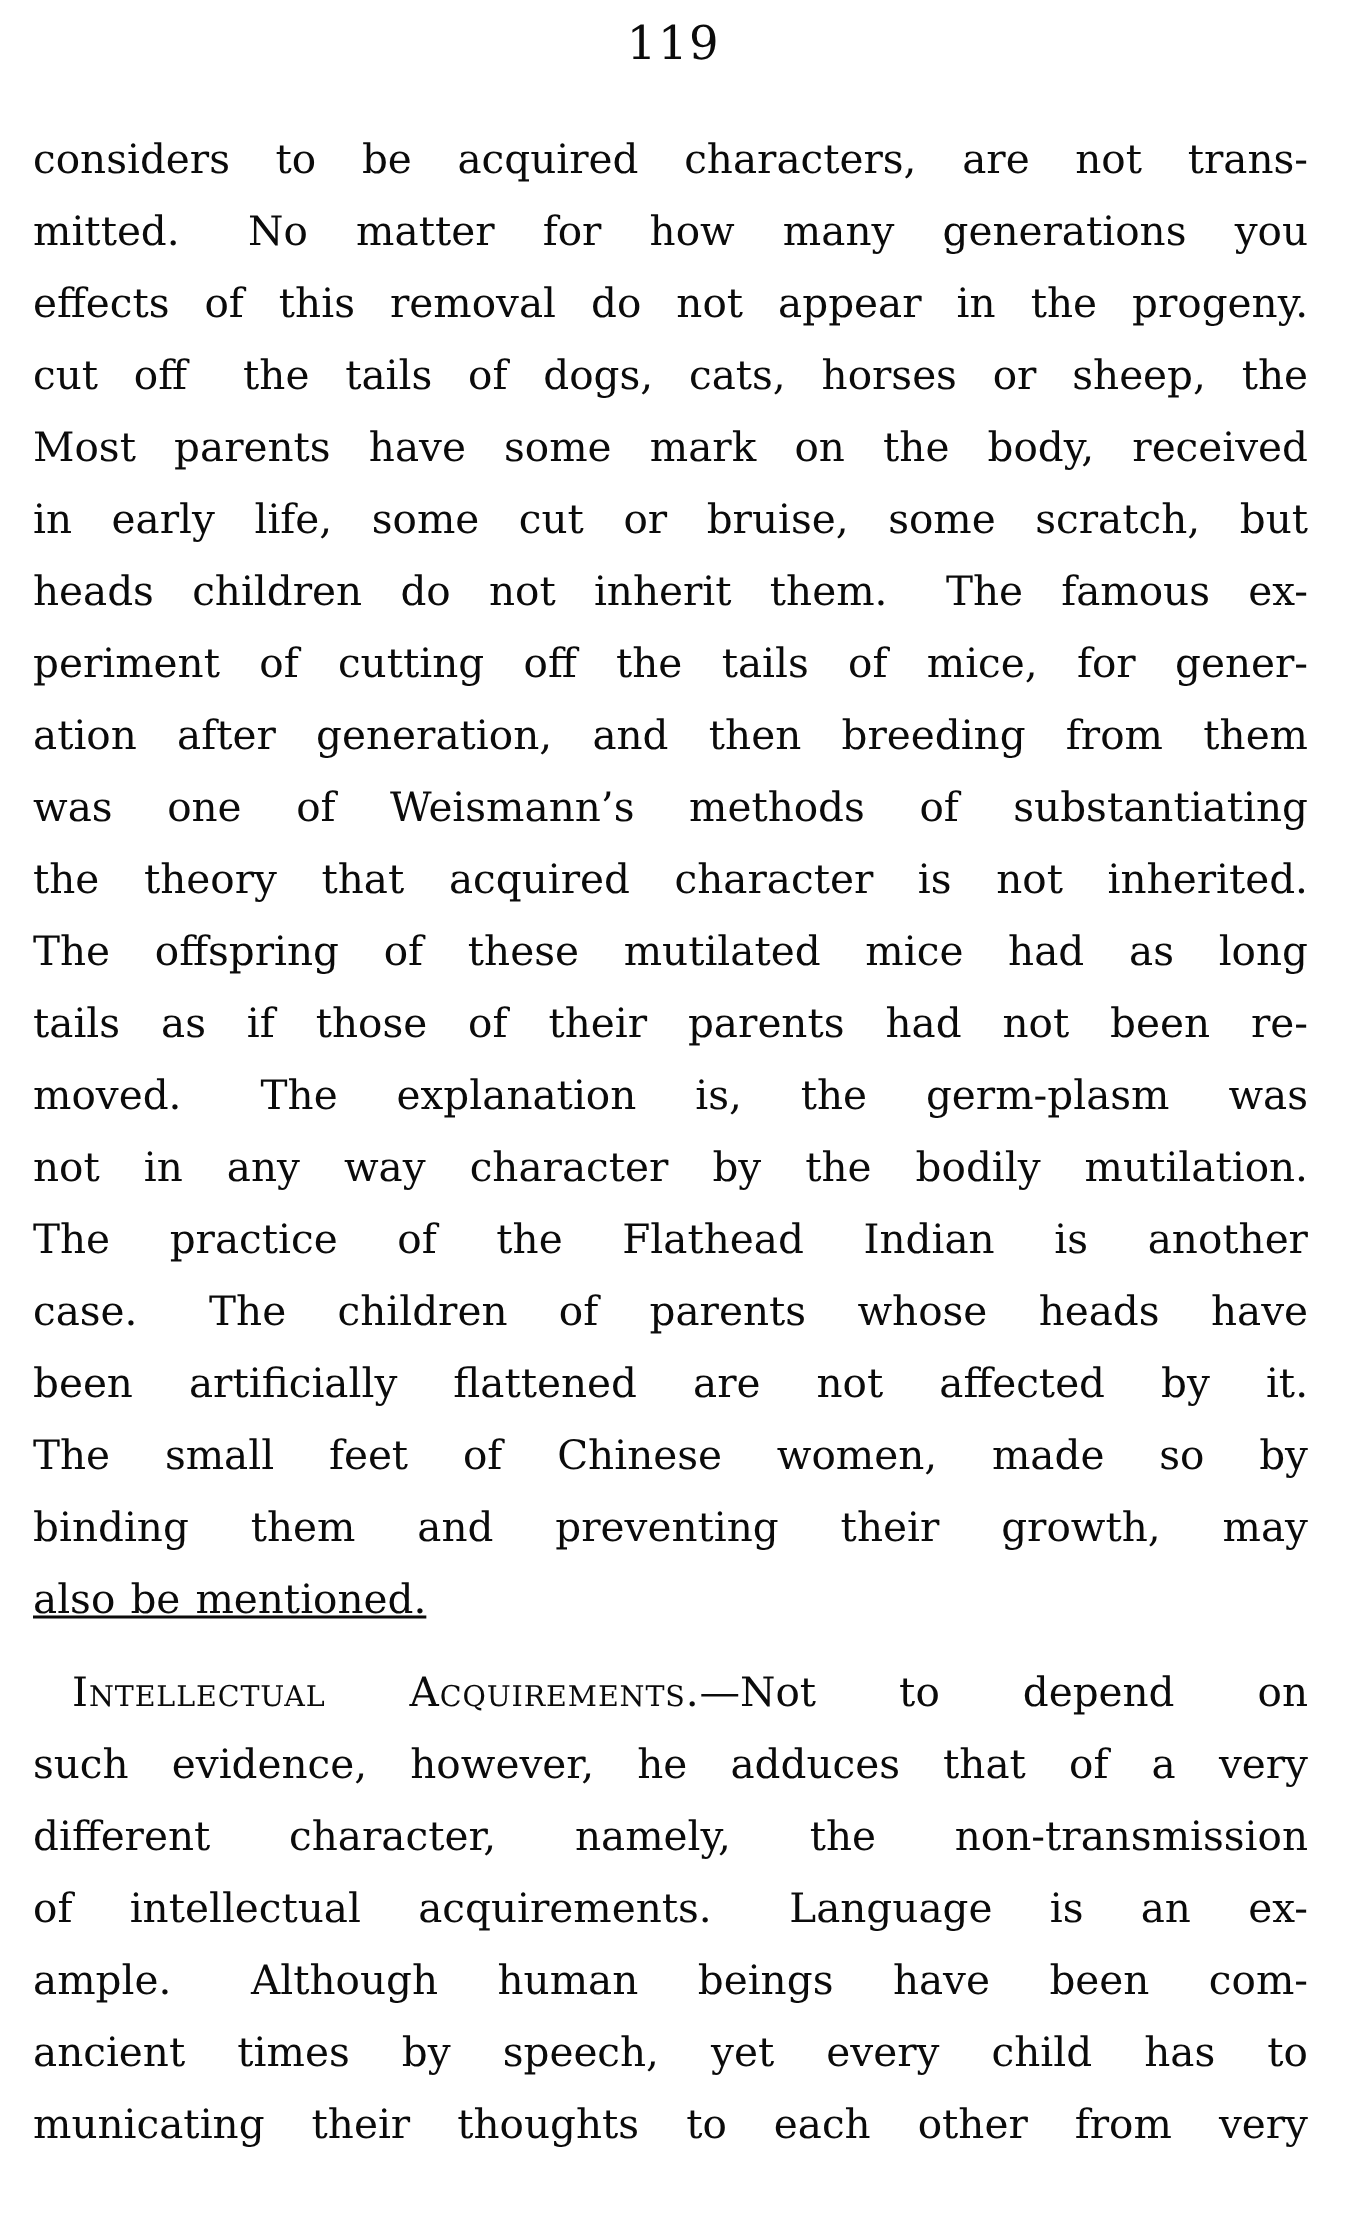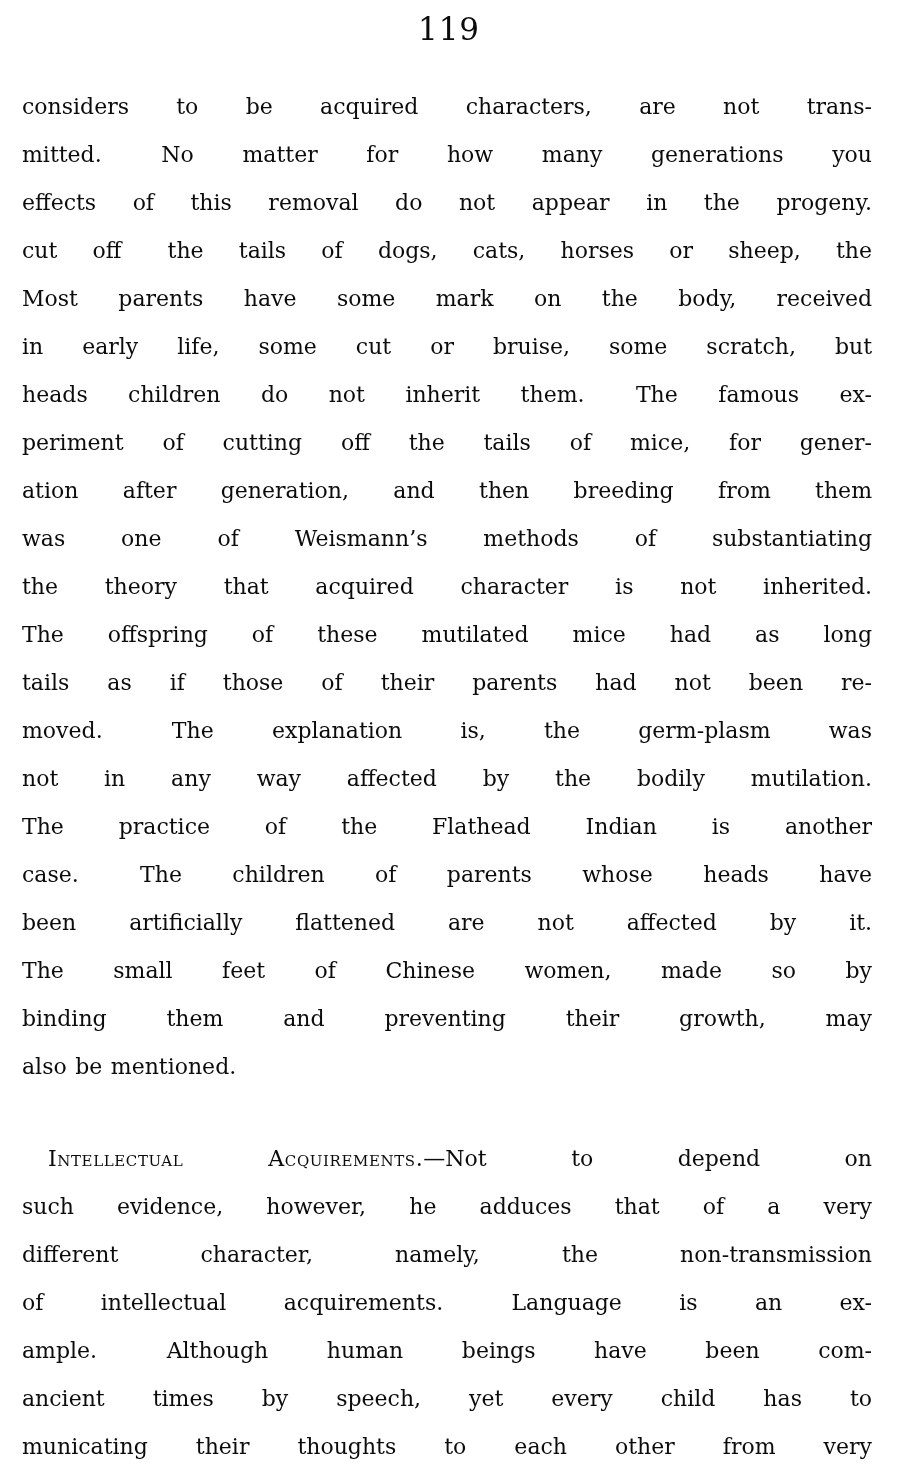--- a/index.html
+++ b/index.html
@@ -23,40 +23,41 @@
   .page-header {
     text-align: center;
     padding-top: 11px;
   }
   .page-number {
     font-size: 31px;
     letter-spacing: 1px;
   }
   .text-block {
     margin: 36px 26px 0 22px;
-    font-size: 22px;
+    font-size: 27px;
     line-height: 48px;
     word-spacing: 1.5px;
   }
   .line {
     text-align: justify;
     text-align-last: justify;
   }
   .line.last-line {
     text-align-last: left;
+    text-decoration: underline;
   }
   .line.first-line {
     text-indent: 26px;
   }
   .smallcaps {
     font-variant: small-caps;
     letter-spacing: 0.6px;
   }
   .paragraph.indented {
-    margin-top: 44px;
+    margin-top: 14px;
   }
 </style>
 </head>
 <body>
 
 <div class="page">
 
   <header class="page-header">
     <span class="page-number">119</span>
   </header>
@@ -72,21 +73,21 @@
           <div class="line">Most parents have some mark on the body, received</div>
           <div class="line">in early life, some cut or bruise, some scratch, but</div>
           <div class="line">heads children do not inherit them.  The famous ex-</div>
           <div class="line">periment of cutting off the tails of mice, for gener-</div>
           <div class="line">ation after generation, and then breeding from them</div>
           <div class="line">was one of Weismann’s methods of substantiating</div>
           <div class="line">the theory that acquired character is not inherited.</div>
           <div class="line">The offspring of these mutilated mice had as long</div>
           <div class="line">tails as if those of their parents had not been re-</div>
           <div class="line">moved.  The explanation is, the germ-plasm was</div>
-          <div class="line">not in any way affected by the bodily mutilation.</div>
+          <div class="line">not in any way character by the bodily mutilation.</div>
           <div class="line">The practice of the Flathead Indian is another</div>
           <div class="line">case.  The children of parents whose heads have</div>
           <div class="line">been artificially flattened are not affected by it.</div>
           <div class="line">The small feet of Chinese women, made so by</div>
           <div class="line">binding them and preventing their growth, may</div>
         </div>
       <div class="line last-line">also be mentioned.</div>
     </section>
 
     <section class="paragraph indented">

